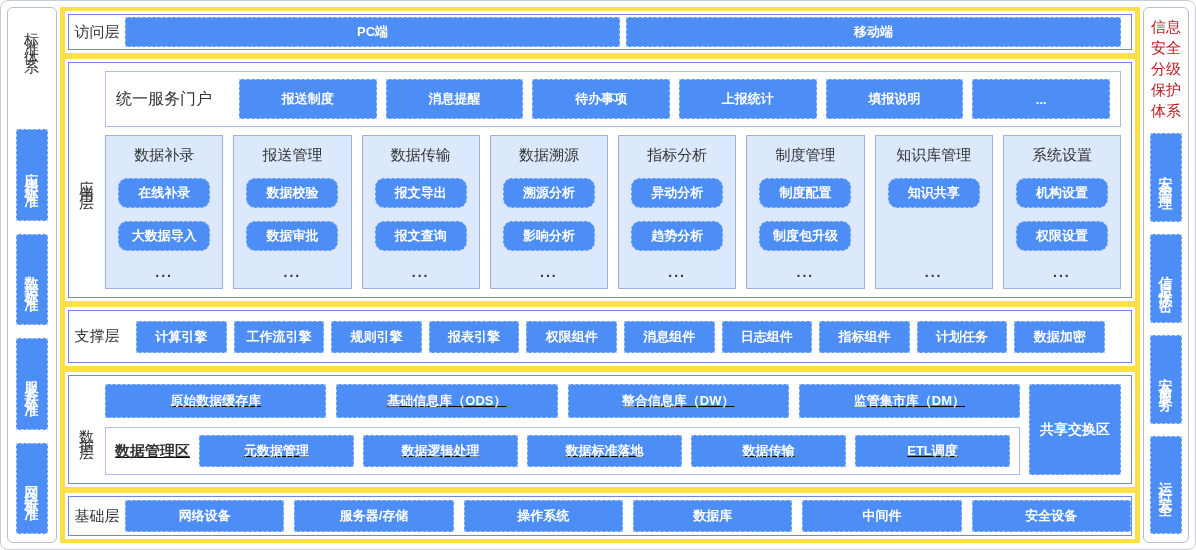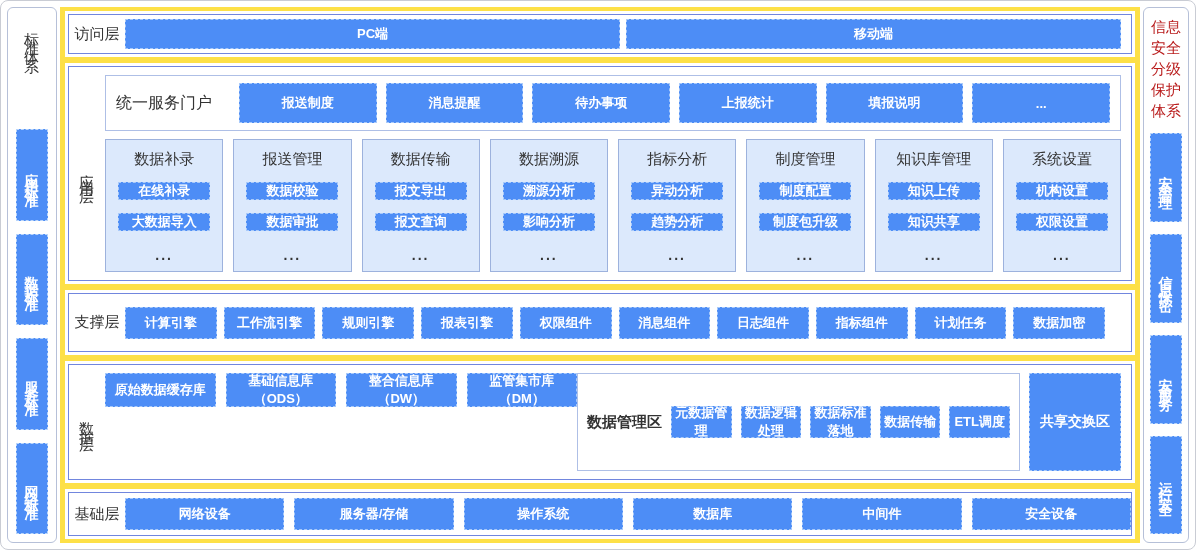--- a/index.html
+++ b/index.html
@@ -70,30 +70,30 @@
     padding:7px 10px; gap:9px; margin-bottom:8px; flex:0 0 auto;
   }
   .portal-label { color:#333; font-size:16px; white-space:nowrap; margin-right:18px; }
   .portal .btn { flex:1 1 0; height:40px; }
   .modules { flex:1; display:flex; gap:10px; min-height:0; }
   .module {
     flex:1 1 0; background:#dce9fc; border:1px solid #9db2dd;
     display:flex; flex-direction:column; align-items:center; padding:10px 8px 6px;
   }
   .module-title { color:#333; font-size:15px; margin-bottom:13px; white-space:nowrap; }
-  .module .btn { width:92%; height:18px; margin-bottom:13px; flex:0 0 auto; }
+  .module .btn { width:92%; height:30px; margin-bottom:13px; flex:0 0 auto;border-radius:9px; }
   .module-dots { margin-top:auto; color:#333; font-size:14px; font-weight:700; letter-spacing:2px; padding-bottom:2px; }
   
-  .layer-support { height:59px; align-items:center; padding-right:26px; }
+  .layer-support { height:59px; align-items:center; padding-right:26px;gap:11px; }
   .layer-support .row { display:flex; flex:1; gap:7px; }
   .layer-support .btn { flex:1 1 0; height:32px; font-size:13px; }
   
   .layer-data { height:116px; }
   .data-content { flex:1; display:flex; gap:9px; padding:8px 10px 8px 0; min-width:0; }
-  .data-left { flex:1; display:flex; flex-direction:row; min-width:0; }
+  .data-left { flex:1; display:flex; flex-direction:column; min-width:0;text-decoration:underline; }
   .stores { display:flex; gap:10px; margin-bottom:9px; }
   .stores .btn { flex:1 1 0; height:34px; font-size:13px; }
   .mgmt {
     flex:1; border:1px solid #aebfe6; display:flex; align-items:center;
     padding:7px 9px; gap:9px;
   }
   .mgmt-label { color:#333; font-size:15px; font-weight:700; white-space:nowrap; }
   .mgmt .btn { flex:1 1 0; height:32px; }
   .exchange { flex:0 0 92px; font-size:14px; }
   
@@ -177,21 +177,20 @@
 
           <div class="module">
             <div class="module-title">制度管理</div>
             <div class="btn">制度配置</div>
             <div class="btn">制度包升级</div>
             <div class="module-dots">...</div>
           </div>
 
           <div class="module">
             <div class="module-title">知识库管理</div>
-            <div class="btn">知识上传</div>
             <div class="btn">知识共享</div>
             <div class="module-dots">...</div>
           </div>
 
           <div class="module">
             <div class="module-title">系统设置</div>
             <div class="btn">机构设置</div>
             <div class="btn">权限设置</div>
             <div class="module-dots">...</div>
           </div>

